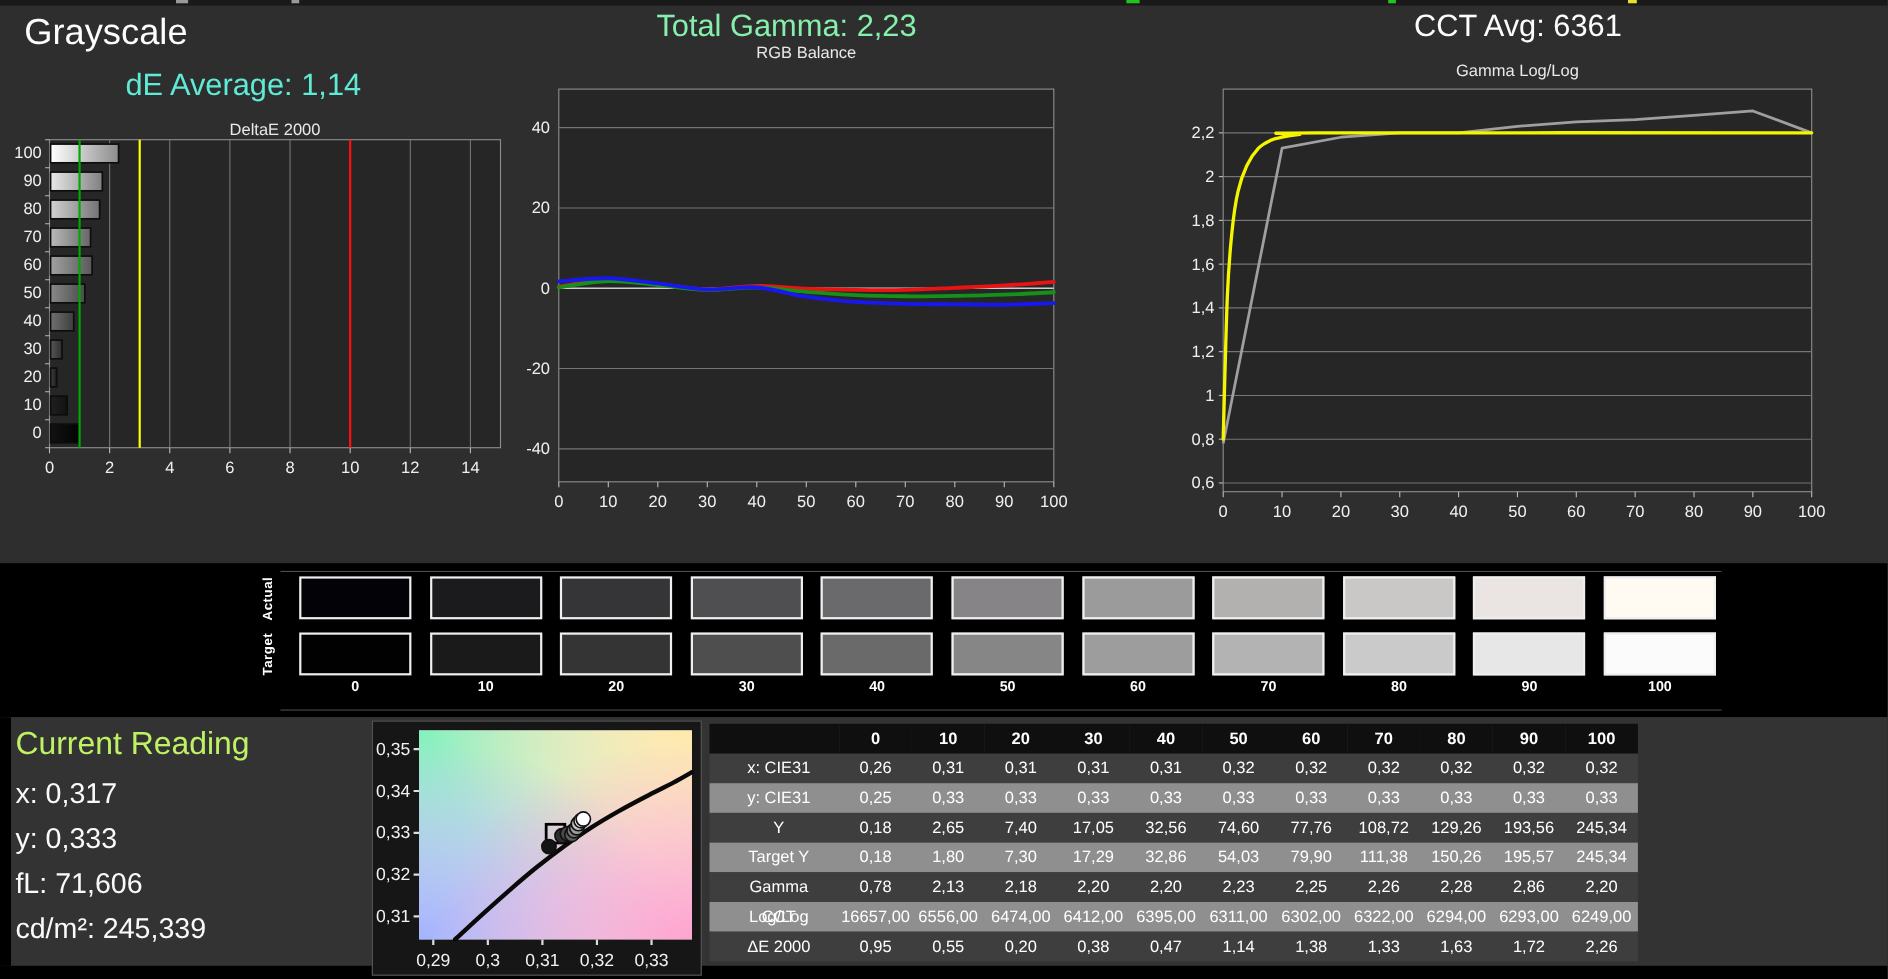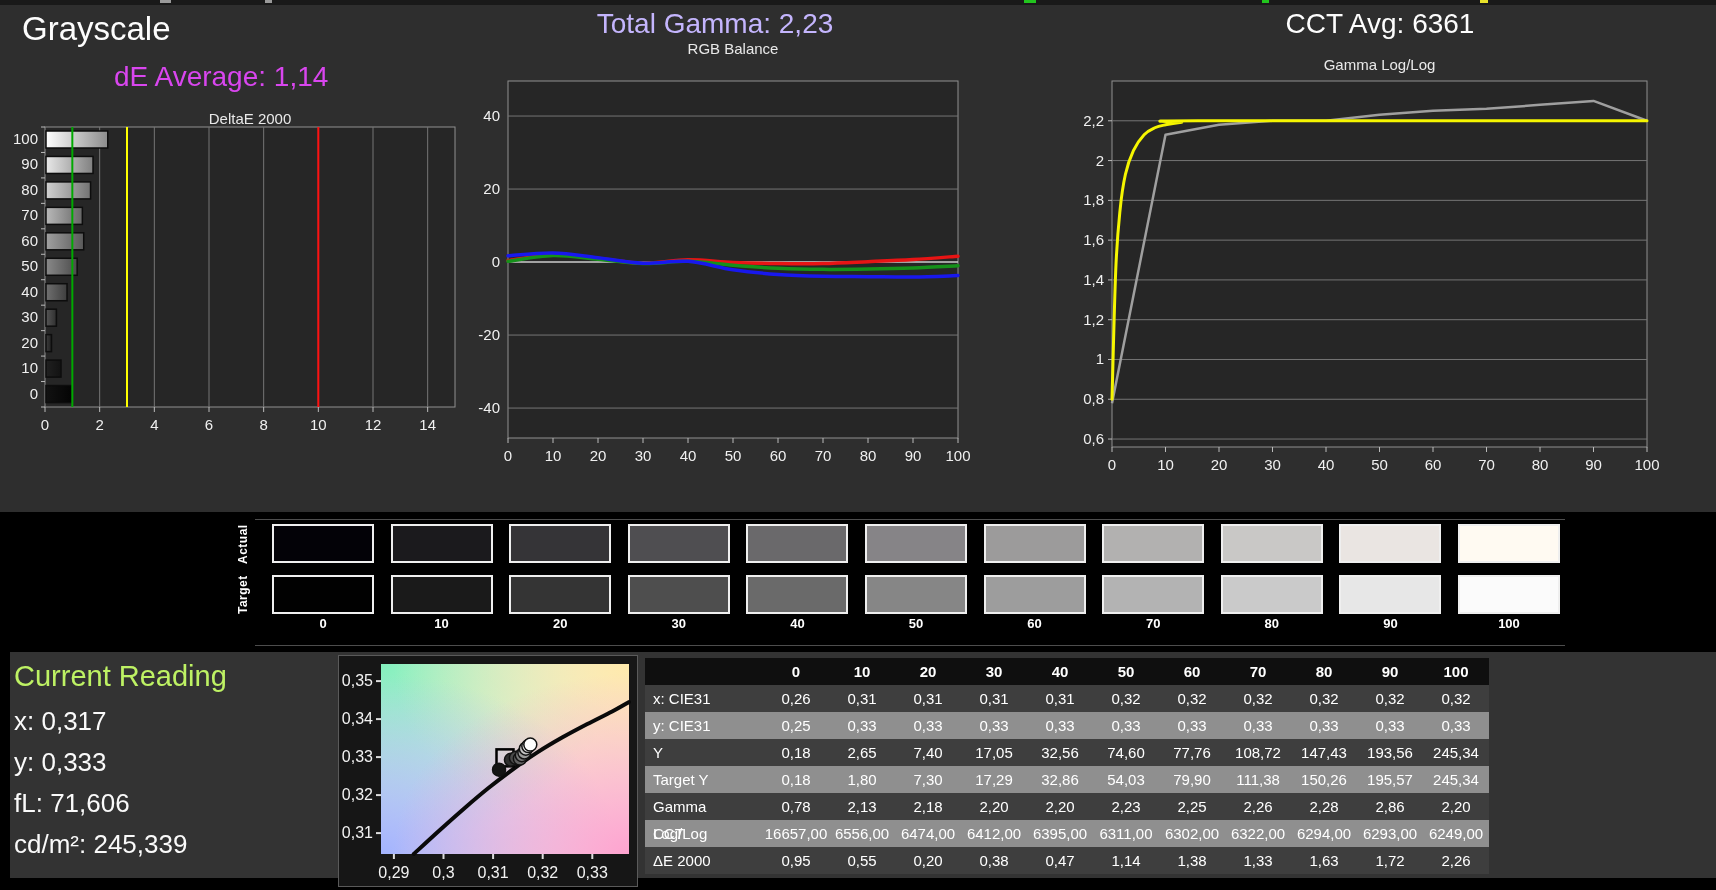--- a/index.html
+++ b/index.html
@@ -3,24 +3,24 @@
 <meta charset="utf-8">
 <style>
   html,body{margin:0;padding:0}
   body{width:1716px;height:890px;background:#2e2e2e;overflow:hidden;
        font-family:"Liberation Sans",sans-serif;color:#f0f0f0;position:relative}
   .abs{position:absolute}
   svg text{font-family:"Liberation Sans",sans-serif}
   #top-strip{left:0;top:0;width:1716px;height:5px;background:#191919}
   #top-strip .mark{position:absolute;top:0;height:3px}
   #grayscale-title{left:22px;top:10px;font-size:33px;color:#fdfdfd}
-  #de-average{left:114px;top:61px;font-size:28px;color:#d946ef}
+  #de-average{left:114px;top:61px;font-size:28px;color:#5eead4}
   .chart-sub{font-size:15px;color:#e9e9e9;text-align:center}
   #de-chart-title{left:45px;top:110px;width:410px}
-  #rgb-title{left:430px;top:8px;width:570px;font-size:28px;text-align:center;color:#c4b5fd}
+  #rgb-title{left:430px;top:8px;width:570px;font-size:28px;text-align:center;color:#86efac}
   #rgb-chart-title{left:508px;top:40px;width:450px}
   #cct-title{left:1050px;top:8px;width:660px;font-size:28px;text-align:center;color:#fdfdfd}
   #cct-chart-title{left:1112px;top:56px;width:535px}
   #chart-de{left:0;top:108px}
   #chart-rgb{left:430px;top:70px}
   #chart-gamma{left:1040px;top:70px}
   #swatch-band{left:0;top:512px;width:1716px;height:140px;background:#000}
   #swatch-band .hline{position:absolute;left:255px;width:1310px;height:1px;background:#4d4d4d}
   .rowlabel{position:absolute;left:236px;width:16px;height:42px;writing-mode:vertical-rl;
             transform:rotate(180deg);font-size:12px;font-weight:bold;color:#fff;
@@ -34,21 +34,21 @@
   #bottom-edge{left:0;top:878px;width:1716px;height:12px;background:#000}
   #reading-title{left:14px;top:660px;font-size:29px;color:#bef264}
   .reading-line{position:absolute;left:14px;font-size:26px;color:#fafafa}
   #cie-box{left:338px;top:655px;width:300px;height:232px;background:#161616;
            border:1px solid #5a5a5a;box-sizing:border-box}
   #data-table{left:645px;top:658px}
   .trow{display:flex}
   .tcell{width:66px;height:27px;line-height:27px;text-align:center;font-size:15px;
          color:#fff;flex:none;overflow:hidden}
   .tlabel{width:118px;height:27px;line-height:27px;padding-left:8px;box-sizing:border-box;
-          text-align:left;font-size:15px;color:#fff;flex:none}
+          text-align:center;font-size:15px;color:#fff;flex:none}
   .thead{background:#0f0f0f;font-weight:600}
   .rdark{background:#3e3e3e}
   .rlight{background:#8f8f8f}
 </style>
 </head>
 <body>
 
 <div id="top-strip" class="abs">
     <div class="mark" style="left: 160px; width: 11px; background: rgb(154, 154, 154);"></div>
     <div class="mark" style="left: 265px; width: 7px; background: rgb(154, 154, 154);"></div>
@@ -444,21 +444,21 @@
     <div class="trow rdark">
       <div class="tlabel">Y</div>
       <div class="tcell">0,18</div>
       <div class="tcell">2,65</div>
       <div class="tcell">7,40</div>
       <div class="tcell">17,05</div>
       <div class="tcell">32,56</div>
       <div class="tcell">74,60</div>
       <div class="tcell">77,76</div>
       <div class="tcell">108,72</div>
-      <div class="tcell">147,43</div>
+      <div class="tcell">129,26</div>
       <div class="tcell">193,56</div>
       <div class="tcell">245,34</div>
     </div>
     <div class="trow rlight">
       <div class="tlabel">Target Y</div>
       <div class="tcell">0,18</div>
       <div class="tcell">1,80</div>
       <div class="tcell">7,30</div>
       <div class="tcell">17,29</div>
       <div class="tcell">32,86</div>

